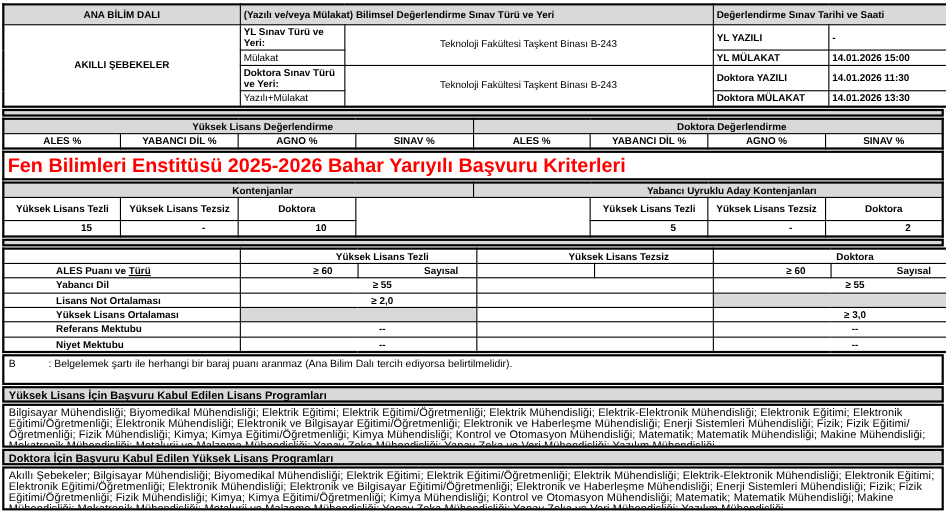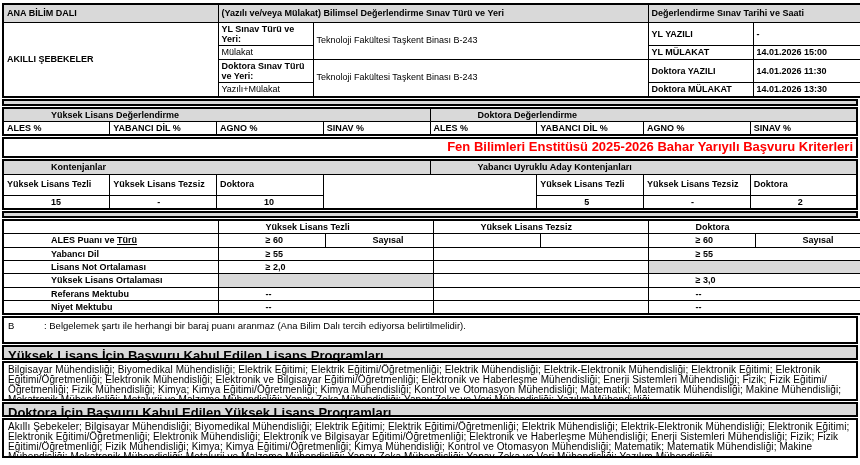--- a/index.html
+++ b/index.html
@@ -10,37 +10,37 @@
   }
   table {
     width: 100%; border-collapse: collapse; table-layout: fixed;
     border: 2px solid #000; margin-bottom: 1px;
   }
   td {
     border: 1px solid #000; padding: 1px 3px; font-size: 9px; font-weight: bold;
     line-height: 1.15; overflow: hidden; vertical-align: middle;
   }
   .gray { background: #d9d9d9; }
-  .center { text-align: left; }
+  .center { text-align: center; }
   .left { text-align: left; }
   .normal { font-weight: normal; }
   .h18 td { height: 18px; }
   .h24 td { height: 23px; }
   .h14 td { height: 13px; }
   .h22 td { height: 21px; }
   .h13 td { height: 13px; padding-left: 47px; }
   .sep {
     height: 7px; background: #d9d9d9; border: 2px solid #000; margin-bottom: 1px;
   }
   .red-title td {
-    color: #ff0000; font-size: 13px; font-weight: bold; text-align: right; height: 15px;
+    color: #ff0000; font-size: 18px; font-weight: bold; text-align: left; height: 15px;
   }
   .underline { text-decoration: underline; }
   .band {
-    border: 2px solid #000; background: #d9d9d9; font-size: 13px; font-weight: bold;
+    border: 2px solid #000; background: #d9d9d9; font-size: 10px; font-weight: bold;
     padding: 2px 4px; margin-bottom: 1px; height: 15px; line-height: 1.1;
   }
   .parabox {
     border: 2px solid #000; font-size: 10px; font-weight: normal;
     padding: 2px 4px; margin-bottom: 1px; height: 40px; line-height: 10px;
     letter-spacing: 0.1px; overflow: hidden;
   }
   .footbox {
     border: 2px solid #000; font-size: 9.5px; font-weight: normal;
     padding: 2px 4px 3px 4px; margin-bottom: 1px; height: 28px; line-height: 11px;

